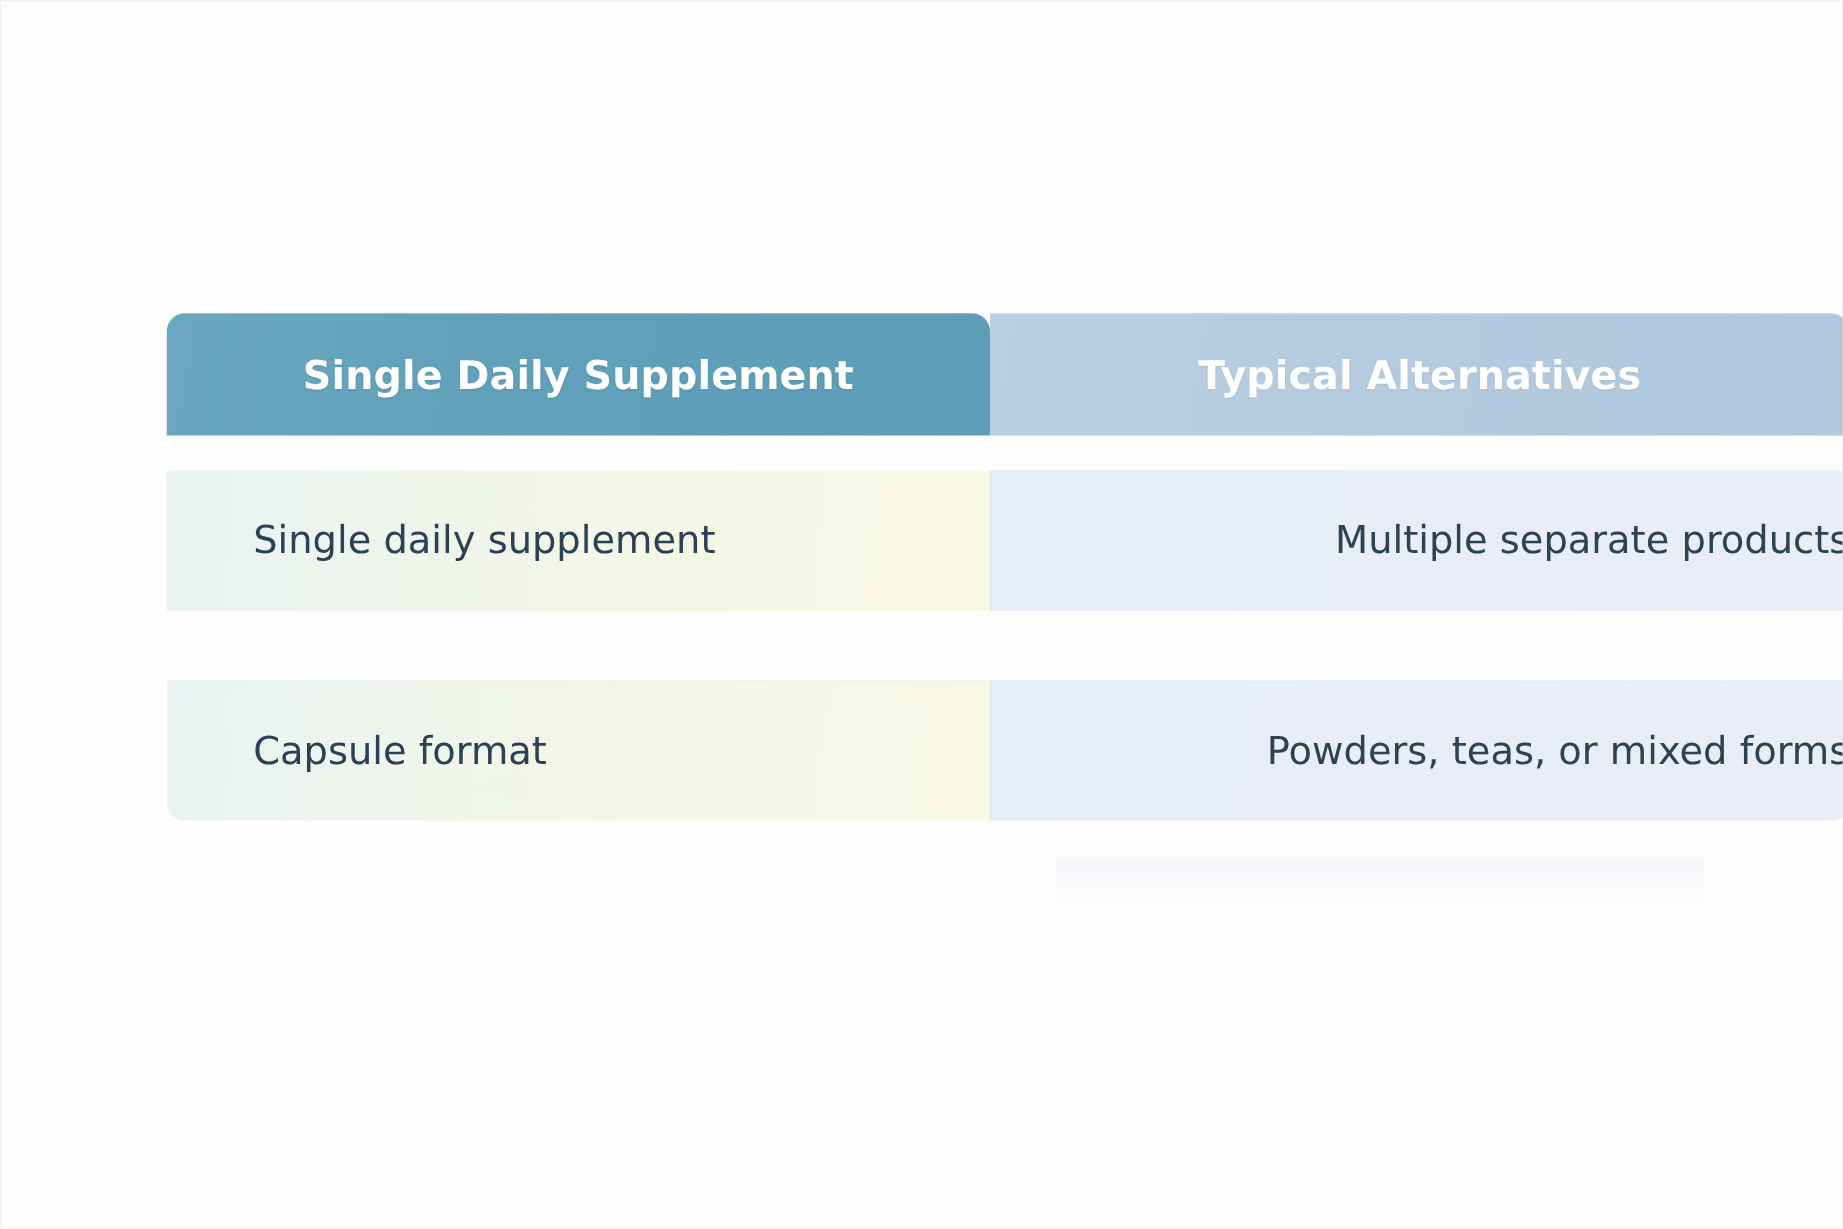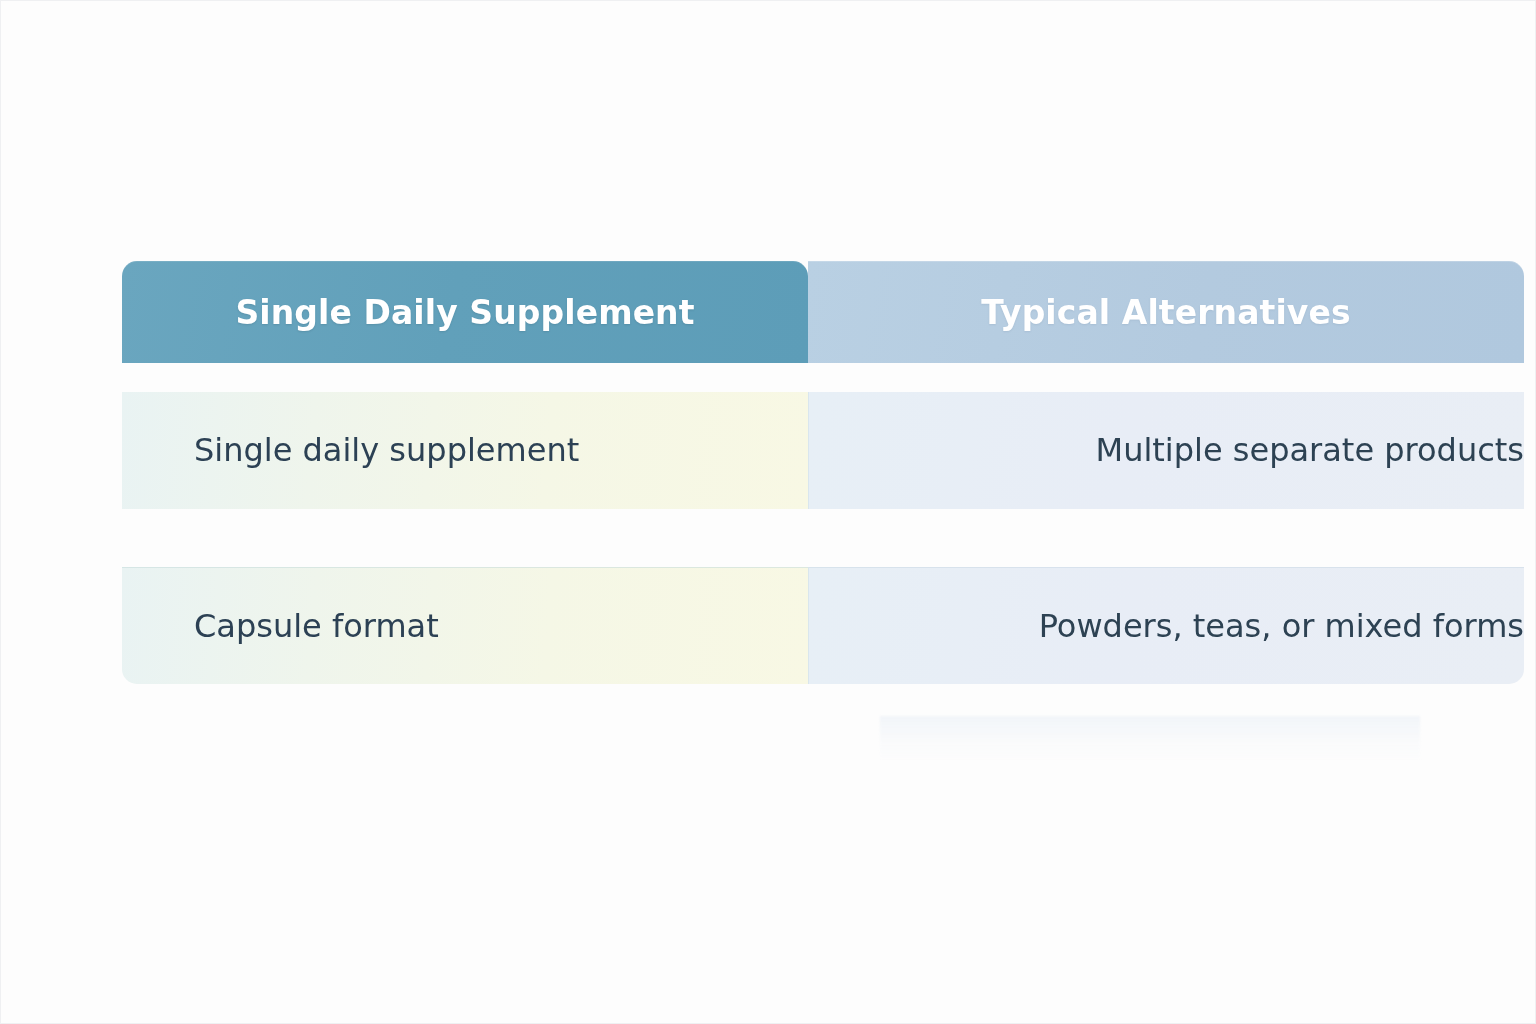--- a/index.html
+++ b/index.html
@@ -26,21 +26,21 @@
 
   .canvas {
     position: absolute;
     inset: 0;
     background: #fdfdfd;
   }
 
   
   .table-wrap {
     position: absolute;
-    left: 122px;
+    left: 139px;
     top: 261px;
     width: 1284px;
     height: 452px;
   }
 
   .comparison-table {
     width: 100%;
     height: 100%;
     border-collapse: separate;
     border-spacing: 0;

